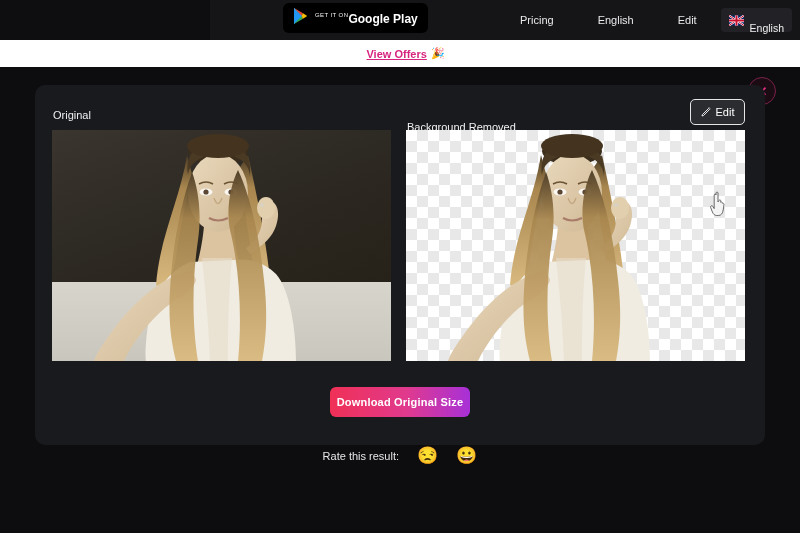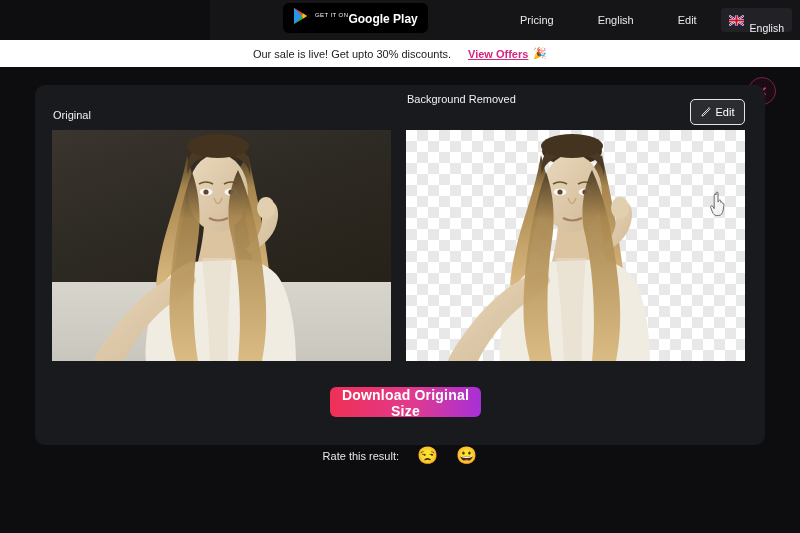--- a/index.html
+++ b/index.html
@@ -56,21 +56,21 @@
     color: #e12d7e; font-size: 13px; font-weight: bold; cursor: pointer;
   }
 
   .card {
     position: absolute; left: 35px; top: 18px; width: 730px; height: 360px;
     background: #191a1d; border-radius: 10px;
   }
 
   .panel-title { position: absolute; font-size: 11px; font-weight: normal; color: #f0f0f2; }
   #title-original { left: 18px; top: 24px; }
-  #title-removed { left: 372px; top: 8px; }
+  #title-removed { left: 372px; top: 36px; }
 
   .edit-btn {
     position: absolute; left: 655px; top: 14px; width: 55px; height: 26px;
     background: #2b2c30; border: 1px solid #e5e5e5; border-radius: 5px;
     display: flex; align-items: center; justify-content: center; gap: 4px;
     color: #fff; font-size: 11px; cursor: pointer;
   }
 
   .img-frame { position: absolute; overflow: hidden; }
   #frame-original { left: 17px; top: 45px; width: 339px; height: 231px; background: #2b2820; }
@@ -82,24 +82,24 @@
     background-size: 22px 22px;
     background-position: 0 0, 11px 11px;
   }
 
   .orig-bg-top { position:absolute; left:0; top:0; width:100%; height:66%;
     background: linear-gradient(160deg,#3a352e 0%,#2e2a24 45%,#262219 100%); }
   .orig-bg-bot { position:absolute; left:0; bottom:0; width:100%; height:34%;
     background: linear-gradient(180deg,#d8d5cd 0%,#c9c6bd 100%); }
 
   .dl-btn {
-    position: absolute; left: 330px; top: 320px; width: 151px; height: 30px;
+    position: absolute; left: 330px; top: 320px; width: 140px; height: 30px;
     border: none; border-radius: 6px; cursor: pointer;
     background: linear-gradient(90deg,#f03056 0%,#e03a8e 55%,#a730d8 100%);
-    color: #fff; font-size: 14px; font-weight: bold; letter-spacing: .2px;
+    color: #fff; font-size: 11px; font-weight: bold; letter-spacing: .2px;
     font-family: "Liberation Sans", sans-serif;
   }
 
   .rate-row { position: absolute; left: 0; top: 380px; width: 800px;
     display: flex; align-items: center; justify-content: center; gap: 18px; }
   .rate-label { color: #e6e6e9; font-size: 11px; }
   .emoji { font-size: 17px; cursor: pointer; line-height: 1; }
 
   .cursor { position: absolute; left: 709px; top: 124px; width: 20px; height: 26px; pointer-events: none; }
 </style>
@@ -148,21 +148,20 @@
           <path d="M0,0 60,40 M60,0 0,40" stroke="#C8102E" stroke-width="4"></path>
           <path d="M30,0 V40 M0,20 H60" stroke="#fff" stroke-width="13"></path>
           <path d="M30,0 V40 M0,20 H60" stroke="#C8102E" stroke-width="8"></path>
         </svg>
       </span>
       <span class="lang-label">English</span>
     </div>
   </div>
 
   <div class="banner">
-    <span>Our sale is live! Get upto 30% discounts.</span>
     <a>View Offers</a>
     <span>🎉</span>
   </div>
 
   <div class="stage">
 
     <div class="close-btn">✕</div>
 
     <div class="card">
 

